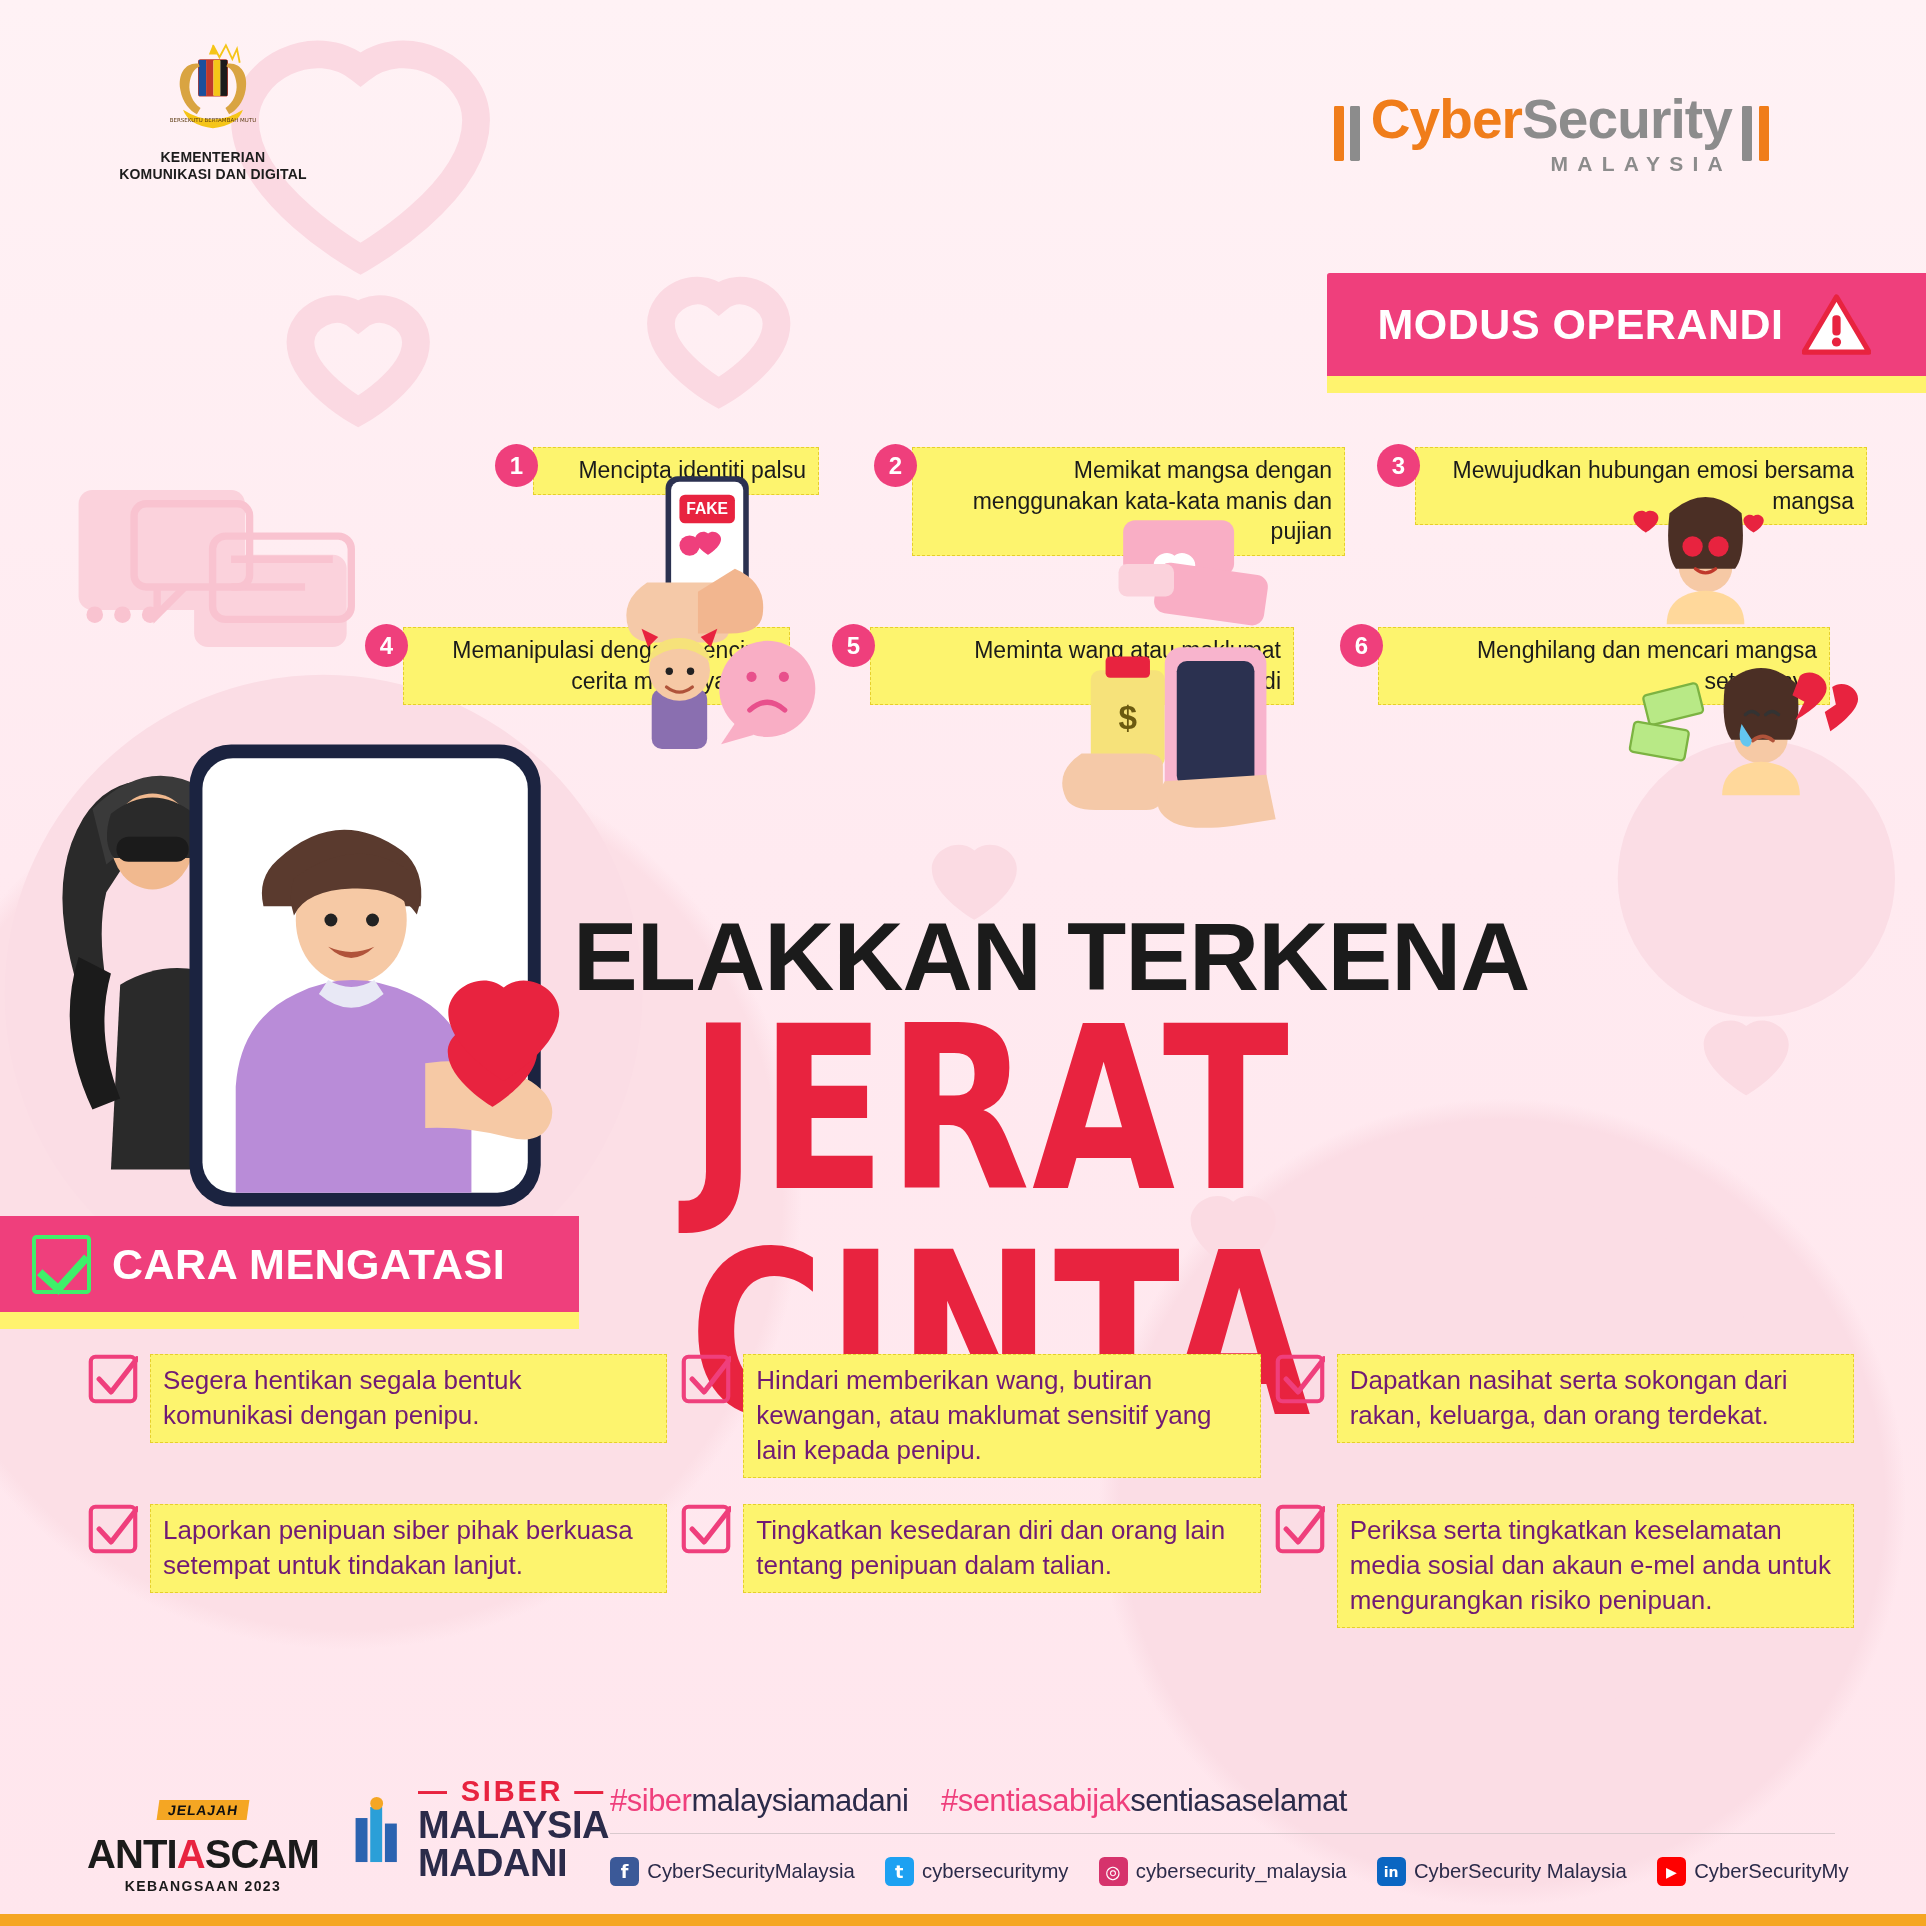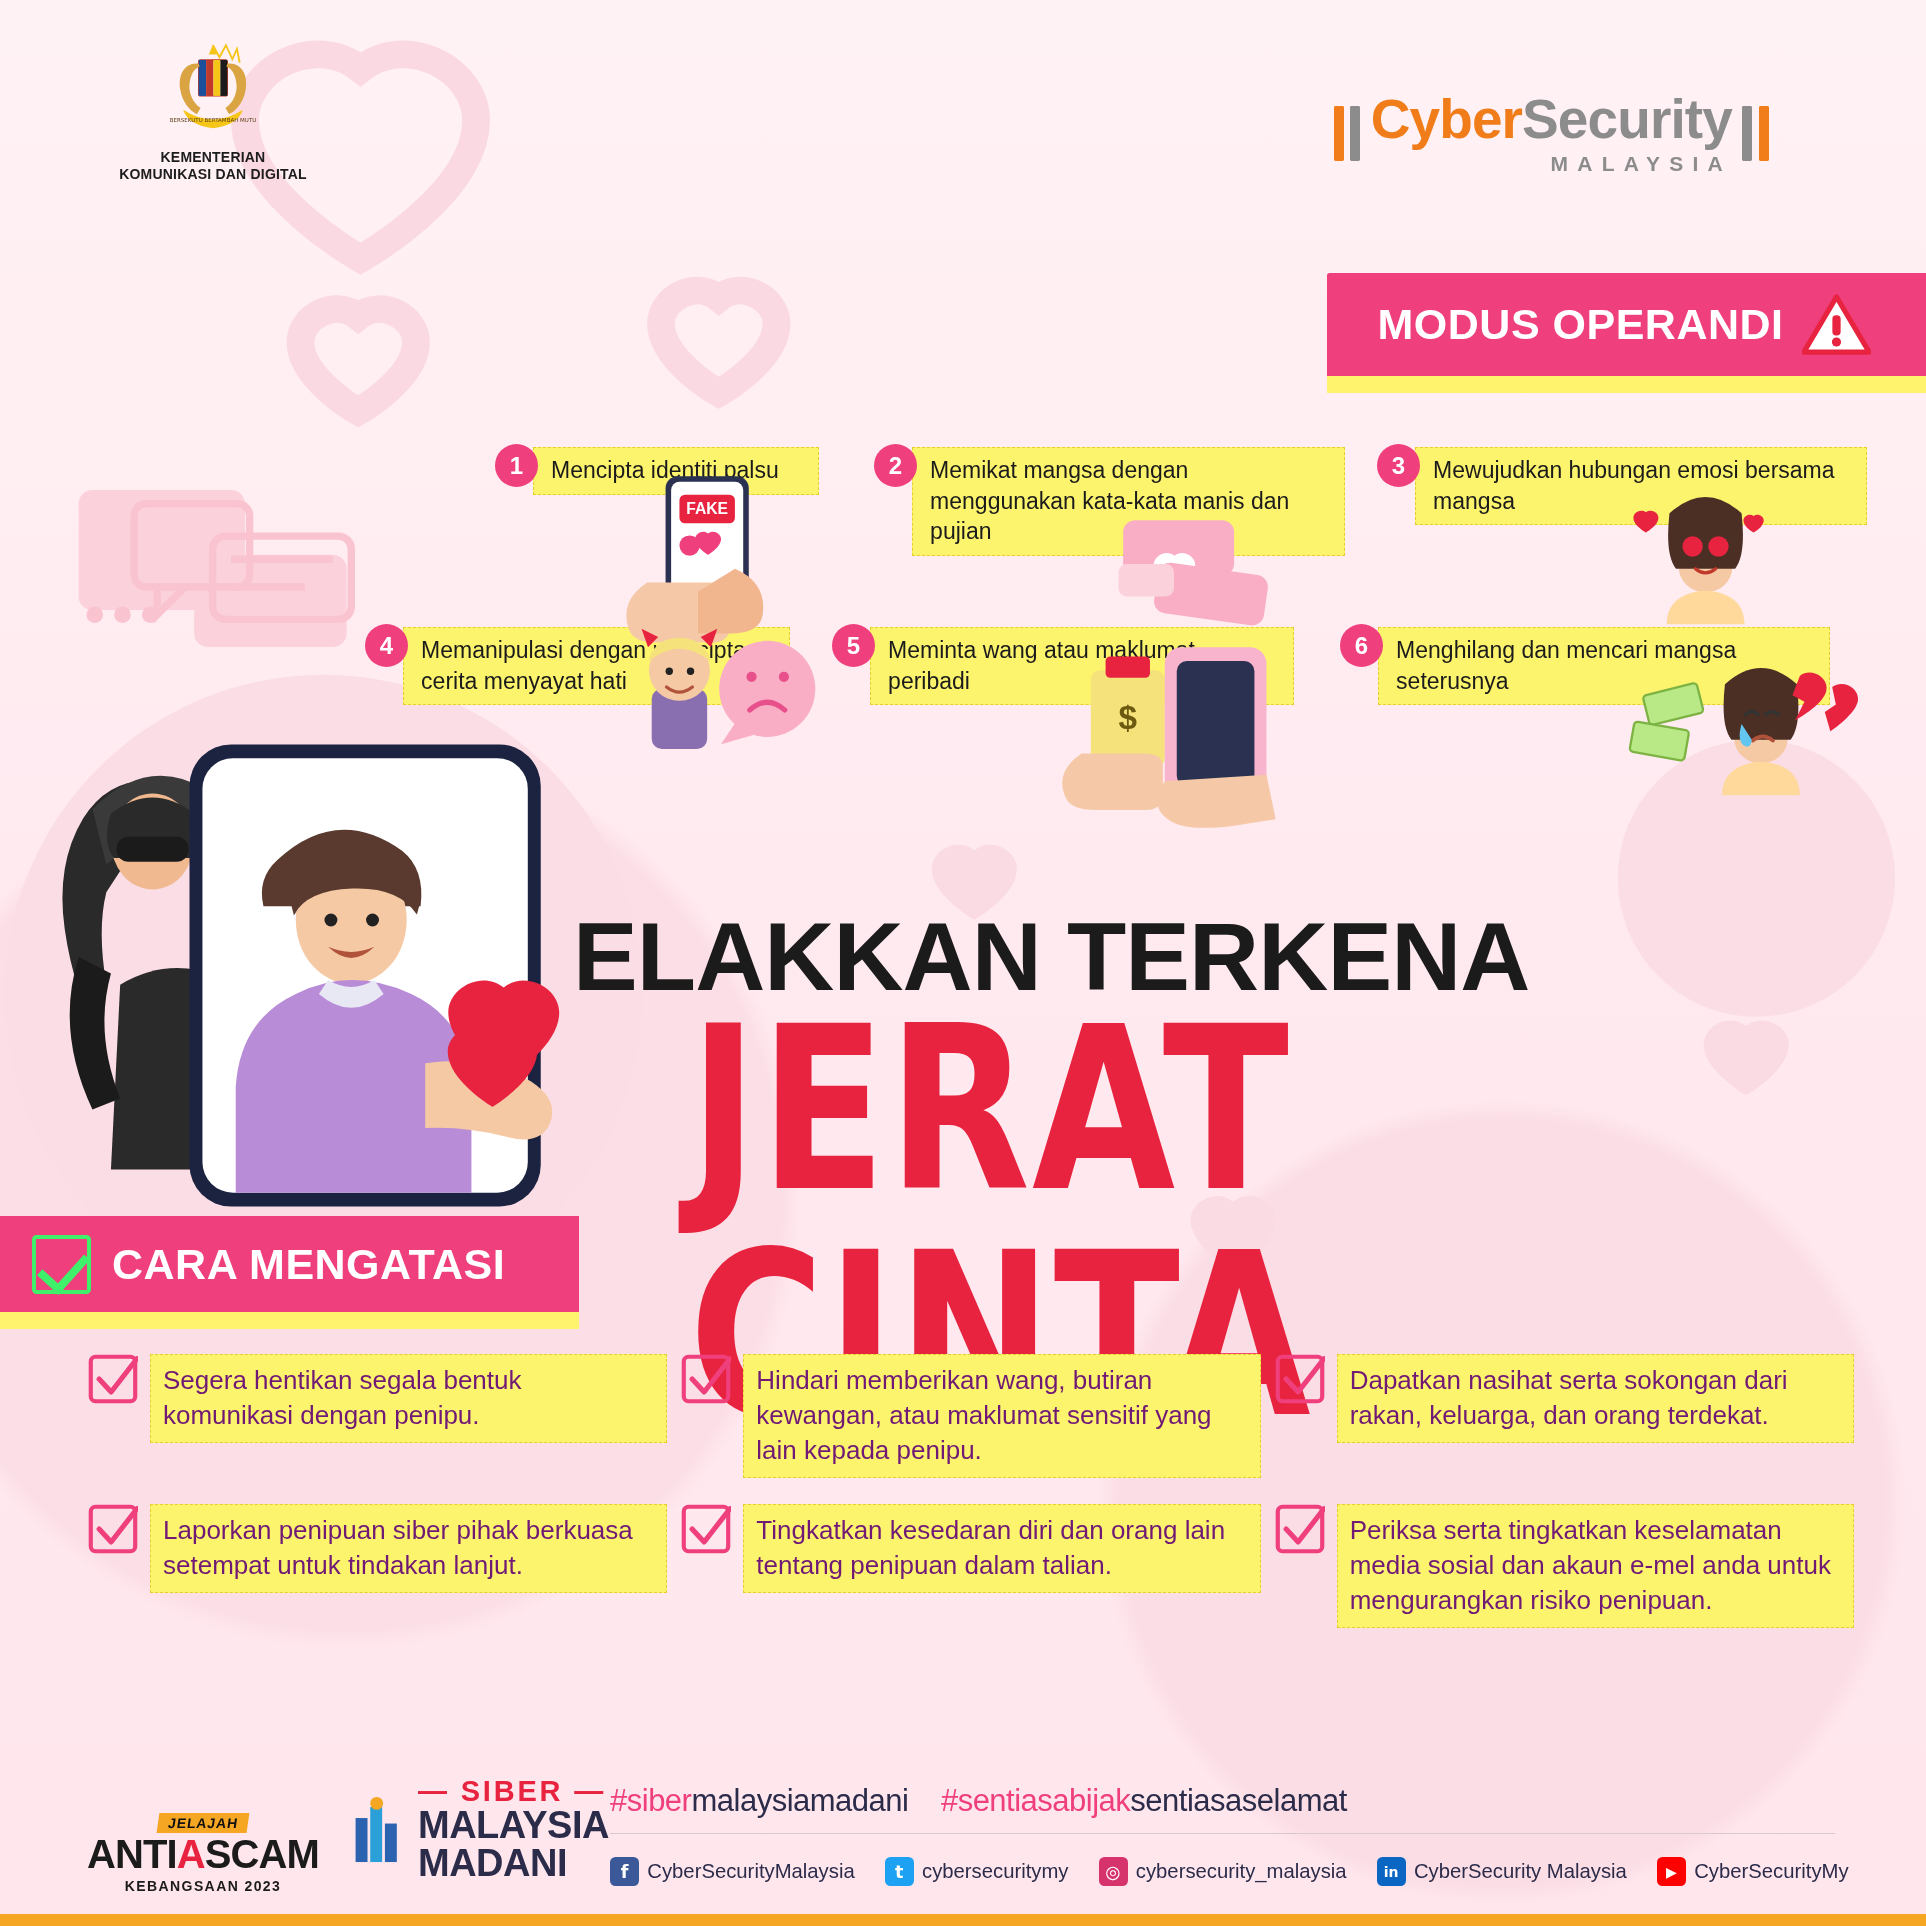--- a/index.html
+++ b/index.html
@@ -68,20 +68,21 @@
     font-size: 24px; font-weight: bold;
     display: flex; align-items: center; justify-content: center;
     flex: none; margin-right: -5.5px; z-index: 3; position: relative;
   }
   .step-txt {
     background: #fdf46e;
     border: 1.4px dashed #e6cf2c;
     padding: 7.4px 12px 8.3px 17.6px;
     font-size: 23px; line-height: 1.32; color: #1b1b1b;
     margin-top: 2.8px;
+    text-align: right;
   }
 
   
   .title-main {
     position: absolute; left: 573px; top: 901px;
     font-size: 97px; font-weight: bold; letter-spacing: -0.9px; color: #1b1b1b;
   }
   .title-jerat {
     position: absolute; left: 689px; top: 998px;
     font-size: 185px; font-weight: bold; color: #e8233f;
@@ -150,21 +151,21 @@
   }
   .social-txt { font-size: 20.3px; color: #2b2b4a; }
 
   .antiscam {
     position: absolute; left: 69px; bottom: 32px; width: 268px; text-align: center;
   }
   .as-jelajah {
     display: inline-block; background: #f5a623; color: #111; font-size: 14px; font-weight: bold;
     padding: 1.8px 10.2px; transform: skewX(-8deg); letter-spacing: 0.9px;
   }
-  .as-main { font-size: 40px; font-weight: bold; color: #1b1b1b; letter-spacing: -0.9px; line-height: 1; margin-top: 2px; }
+  .as-main { font-size: 40px; font-weight: bold; color: #1b1b1b; letter-spacing: -0.9px; line-height: 1; margin-top: 15px; }
   .as-main .as-a { color: #e8233f; }
   .as-year { font-size: 14px; font-weight: bold; color: #1b1b1b; letter-spacing: 1.4px; margin-top: 3.7px; }
 
   .smm { position: absolute; left: 351px; bottom: 44px; display: flex; align-items: center; gap: 12px; }
   .smm-mark { width: 55px; height: 69px; position: relative; flex: none; }
   .smm-txt { line-height: 1; }
   .smm-siber { font-size: 29px; font-weight: bold; color: #e8233f; letter-spacing: 2.8px; }
   .smm-my { font-size: 38px; font-weight: bold; color: #2b2b4a; letter-spacing: -0.5px; }
   .smm-ma { font-size: 38px; font-weight: bold; color: #2b2b4a; letter-spacing: -0.5px; }
 

